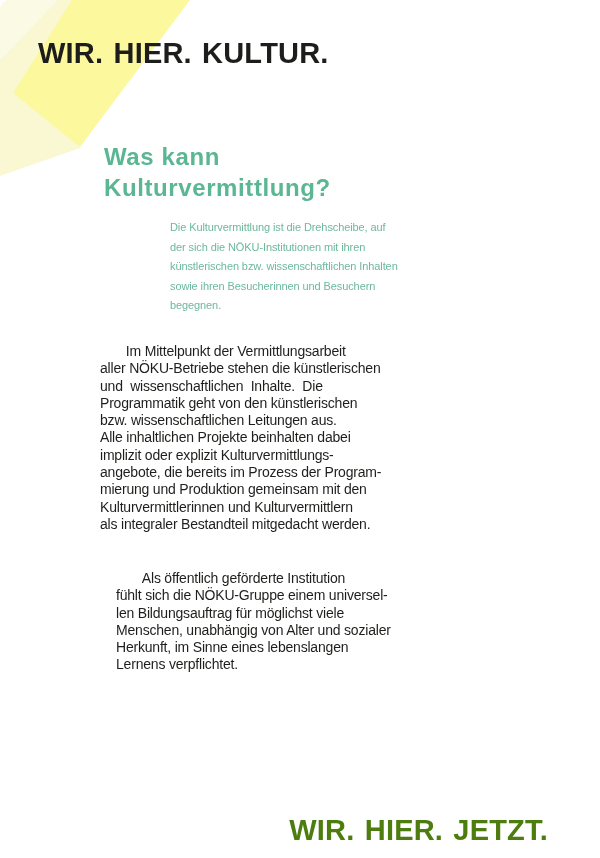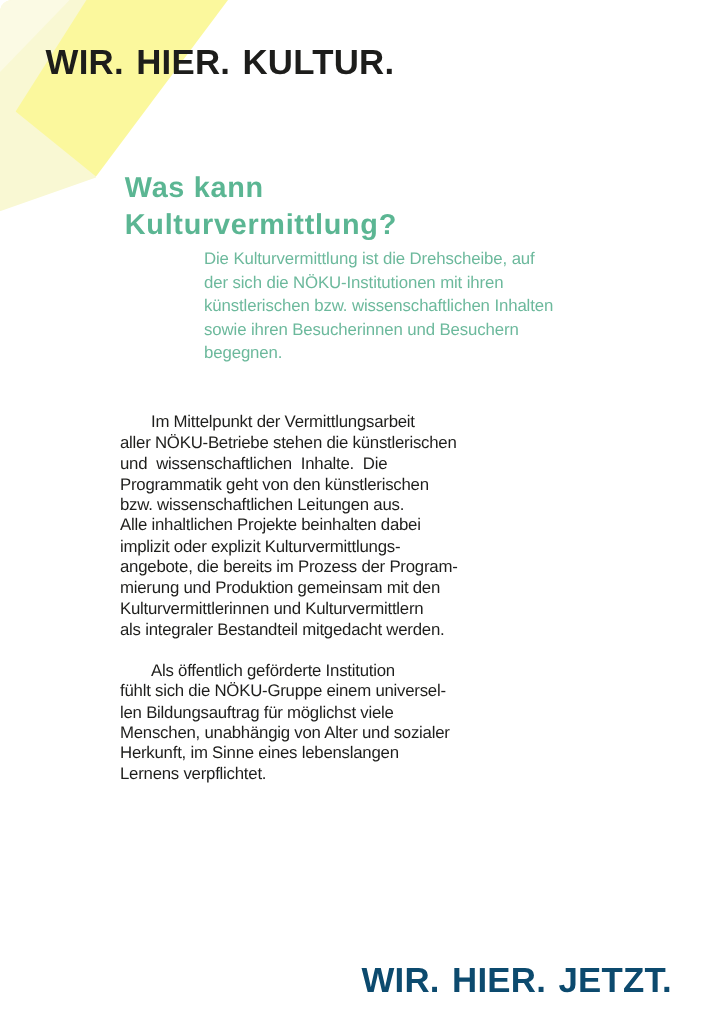--- a/index.html
+++ b/index.html
@@ -62,51 +62,51 @@
     font-size: 24px;
     line-height: 31px;
     font-weight: 700;
     color: #5bb693;
     letter-spacing: 0.6px;
     white-space: pre-line;
   }
   .intro {
     position: absolute;
     left: 170px;
-    top: 206px;
+    top: 218px;
     width: 340px;
     margin: 0;
-    font-size: 14px;
+    font-size: 11px;
     line-height: 19.5px;
     color: #6cb99c;
     letter-spacing: -0.1px;
     white-space: pre-wrap;
   }
   .body-para {
     position: absolute;
     left: 100px;
     width: 350px;
     margin: 0;
     font-size: 14px;
     line-height: 17.3px;
     color: #1e1e1c;
     letter-spacing: -0.2px;
     white-space: pre-wrap;
   }
   .para-1 { top: 343px; }
-  .para-2 { top: 550px; }
+  .para-2 { top: 570px; margin-left: 16px; }
   .title-bottom {
     position: absolute;
     right: 40px;
     top: 804px;
-    margin: 0;
+    margin: 12px;
     font-size: 29px;
     line-height: 29px;
     font-weight: 700;
-    color: #0c4a6e;
+    color: #4d7c0f;
     letter-spacing: 0.2px;
     word-spacing: 2px;
     white-space: nowrap;
   }
 </style>
 </head>
 <body>
 
 <div class="page">
 

